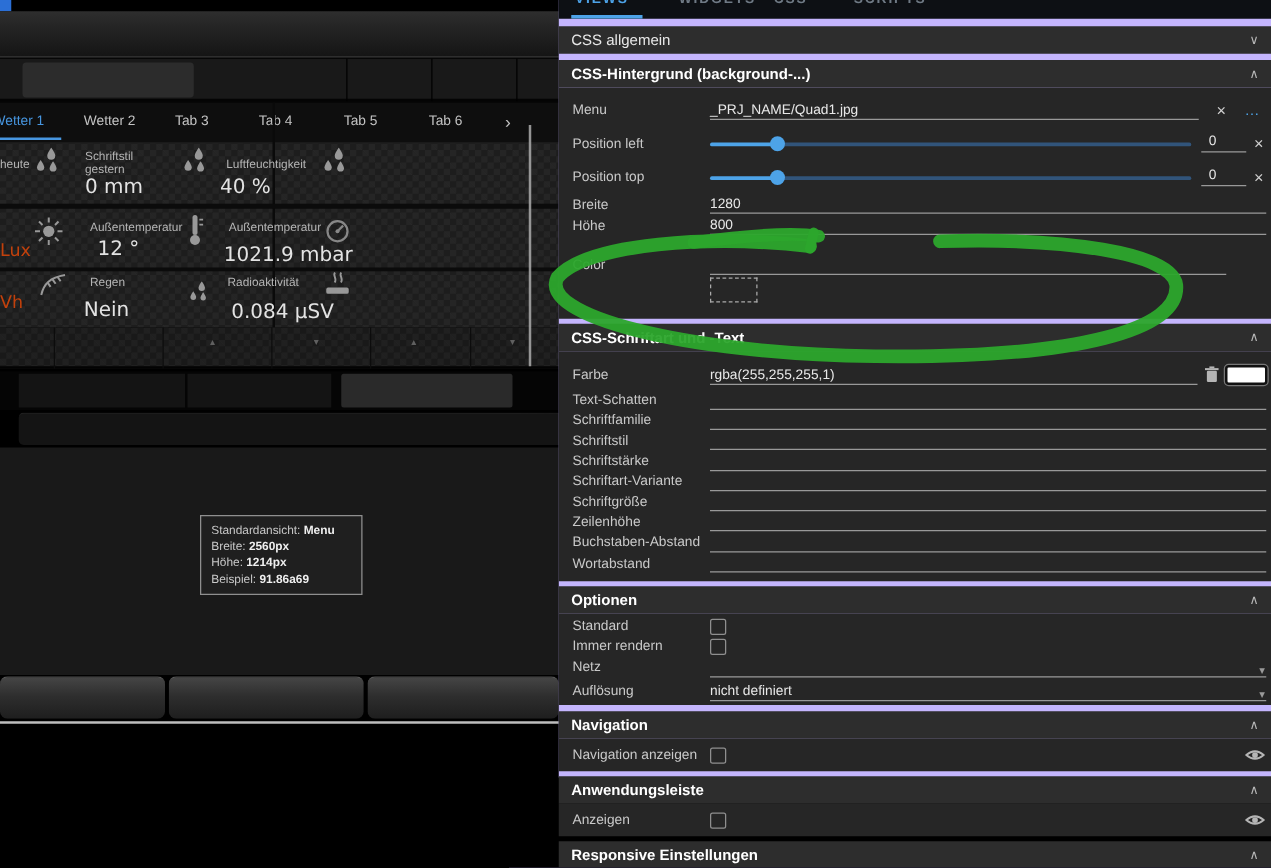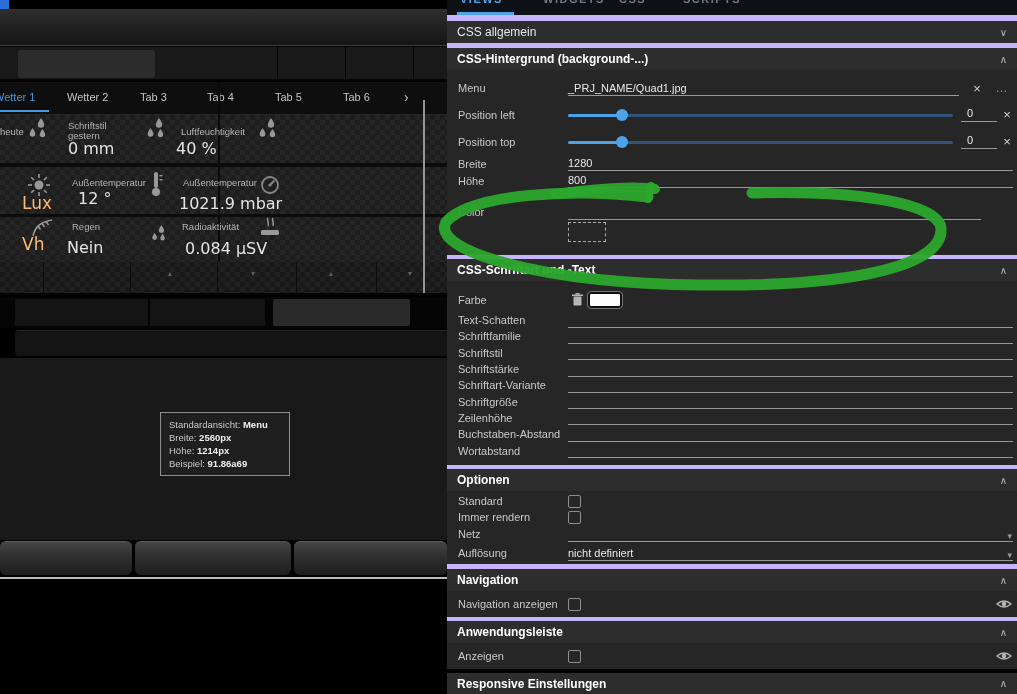--- a/index.html
+++ b/index.html
@@ -30,21 +30,21 @@
            background-image:linear-gradient(45deg,rgba(255,255,255,.035) 25%,transparent 25%,transparent 75%,rgba(255,255,255,.035) 75%),
                             linear-gradient(45deg,rgba(255,255,255,.035) 25%,transparent 25%,transparent 75%,rgba(255,255,255,.035) 75%);
            background-size:10px 10px;background-position:0 0,5px 5px;}
   .hsep1{position:absolute;left:0;top:163px;width:447px;height:4px;background:#0b0b0b;}
   .hsep2{position:absolute;left:0;top:214px;width:447px;height:3px;background:#0b0b0b;}
   .vsep-mid{position:absolute;left:218px;top:82px;width:2px;height:180px;background:#0a0a0a;}
   .view-edge{position:absolute;left:423px;top:100px;width:2px;height:193px;background:#ababab;opacity:.85;}
 
   .wlabel{position:absolute;font-size:9.5px;color:#b5b5b5;line-height:10px;}
   .wvalue{position:absolute;font-size:16px;color:#e3e3e3;font-family:"DejaVu Sans",sans-serif;font-weight:normal;}
-  .edge-label{position:absolute;color:#fdba74;font-size:17px;font-family:"DejaVu Sans",sans-serif;margin-left:22px;}
+  .edge-label{position:absolute;color:#c2410c;font-size:14px;font-family:"DejaVu Sans",sans-serif;}
   .wicon{position:absolute;opacity:.85;}
 
   .chevband{position:absolute;left:0;top:262px;width:447px;height:33px;
             background-color:#191919;
             background-image:linear-gradient(45deg,rgba(255,255,255,.03) 25%,transparent 25%,transparent 75%,rgba(255,255,255,.03) 75%),
                              linear-gradient(45deg,rgba(255,255,255,.03) 25%,transparent 25%,transparent 75%,rgba(255,255,255,.03) 75%);
             background-size:10px 10px;background-position:0 0,5px 5px;
             border-bottom:2px solid #030303;}
   .chevband .seam{position:absolute;top:0;width:1px;height:33px;background:#0c0c0c;}
   .chevband .mini{position:absolute;top:7px;font-size:8px;color:#606060;}
@@ -344,20 +344,23 @@
       </div>
     </div>
 
     <div class="sec-head" style="margin-top:4px">
       <span>CSS-Schriftart und -Text</span>
       <span class="chev">∧</span>
     </div>
     <div class="sec-body" style="height:184px;padding-top:7px">
       <div class="frow" style="height:24px">
         <span class="flabel">Farbe</span>
+        <div class="fline" style="margin-right:2px">
+          <span>rgba(255,255,255,1)</span>
+        </div>
         <span class="trashwrap">
           <svg width="11" height="13">
             <rect x="1.5" y="3.5" width="8" height="9" rx="1" fill="#b5b5b5"></rect>
             <rect x="0" y="1.5" width="11" height="1.6" fill="#b5b5b5"></rect>
             <rect x="3.5" y="0" width="4" height="1.6" fill="#b5b5b5"></rect>
           </svg>
         </span>
         <div class="swatch"></div>
       </div>
       <div class="frow" style="height:16.3px">

